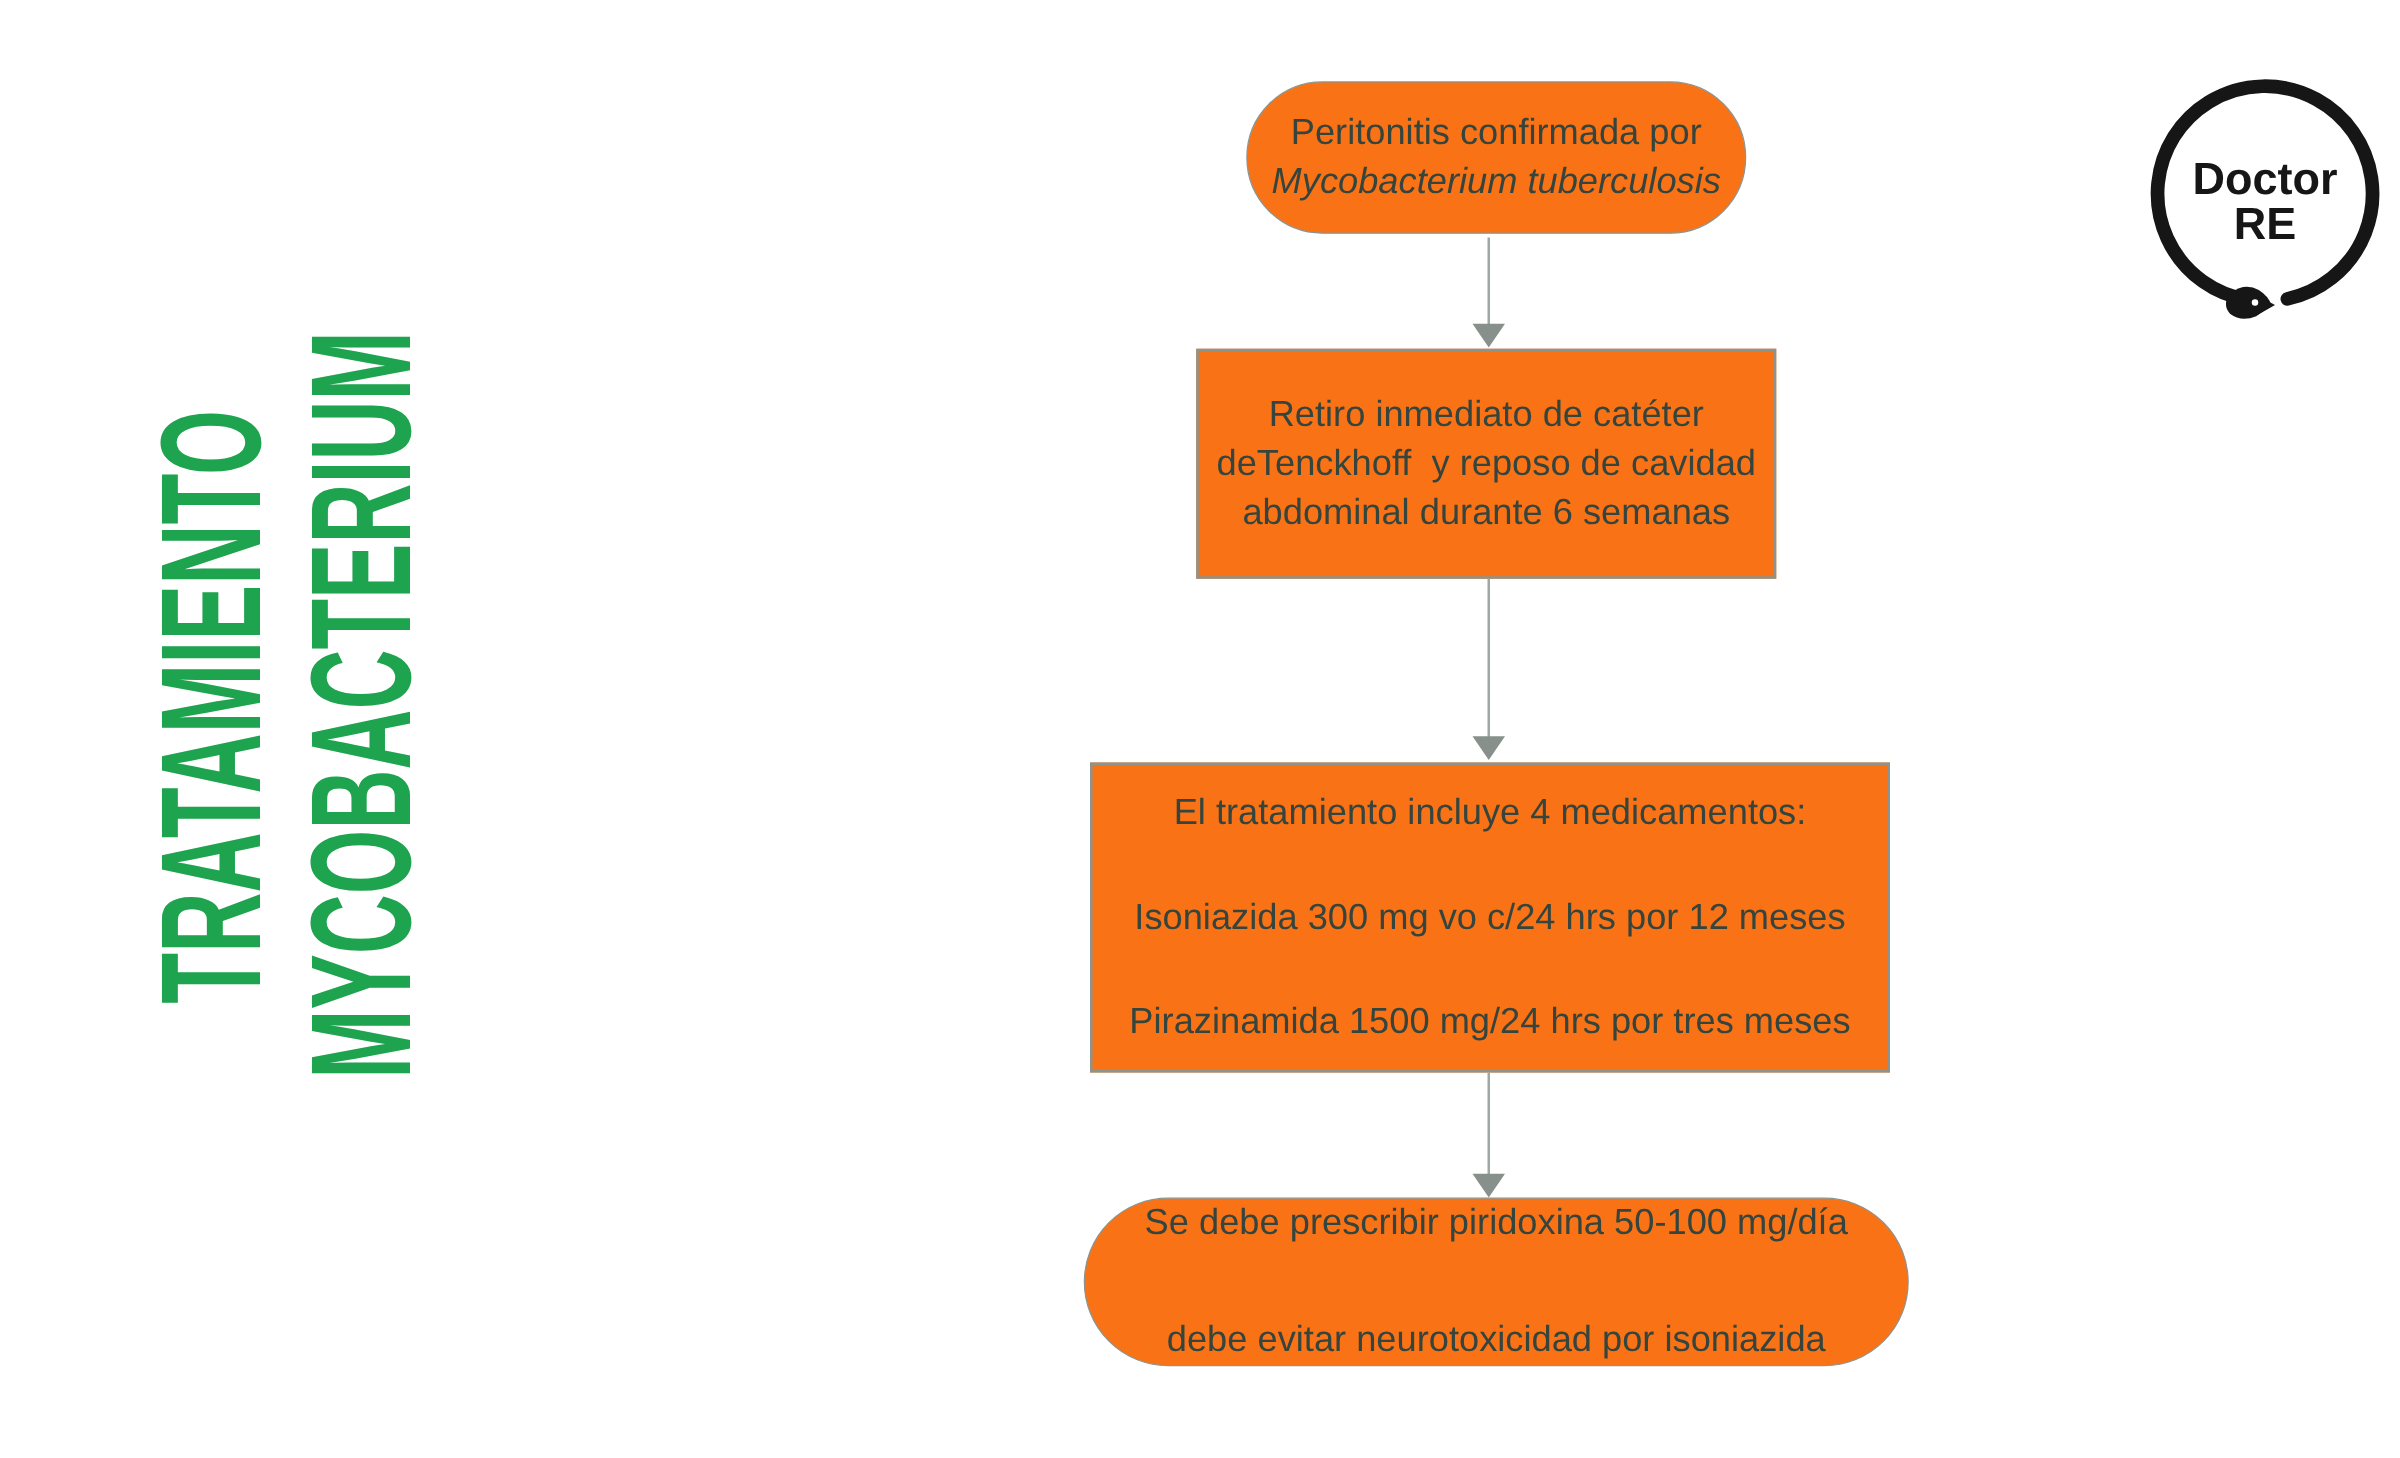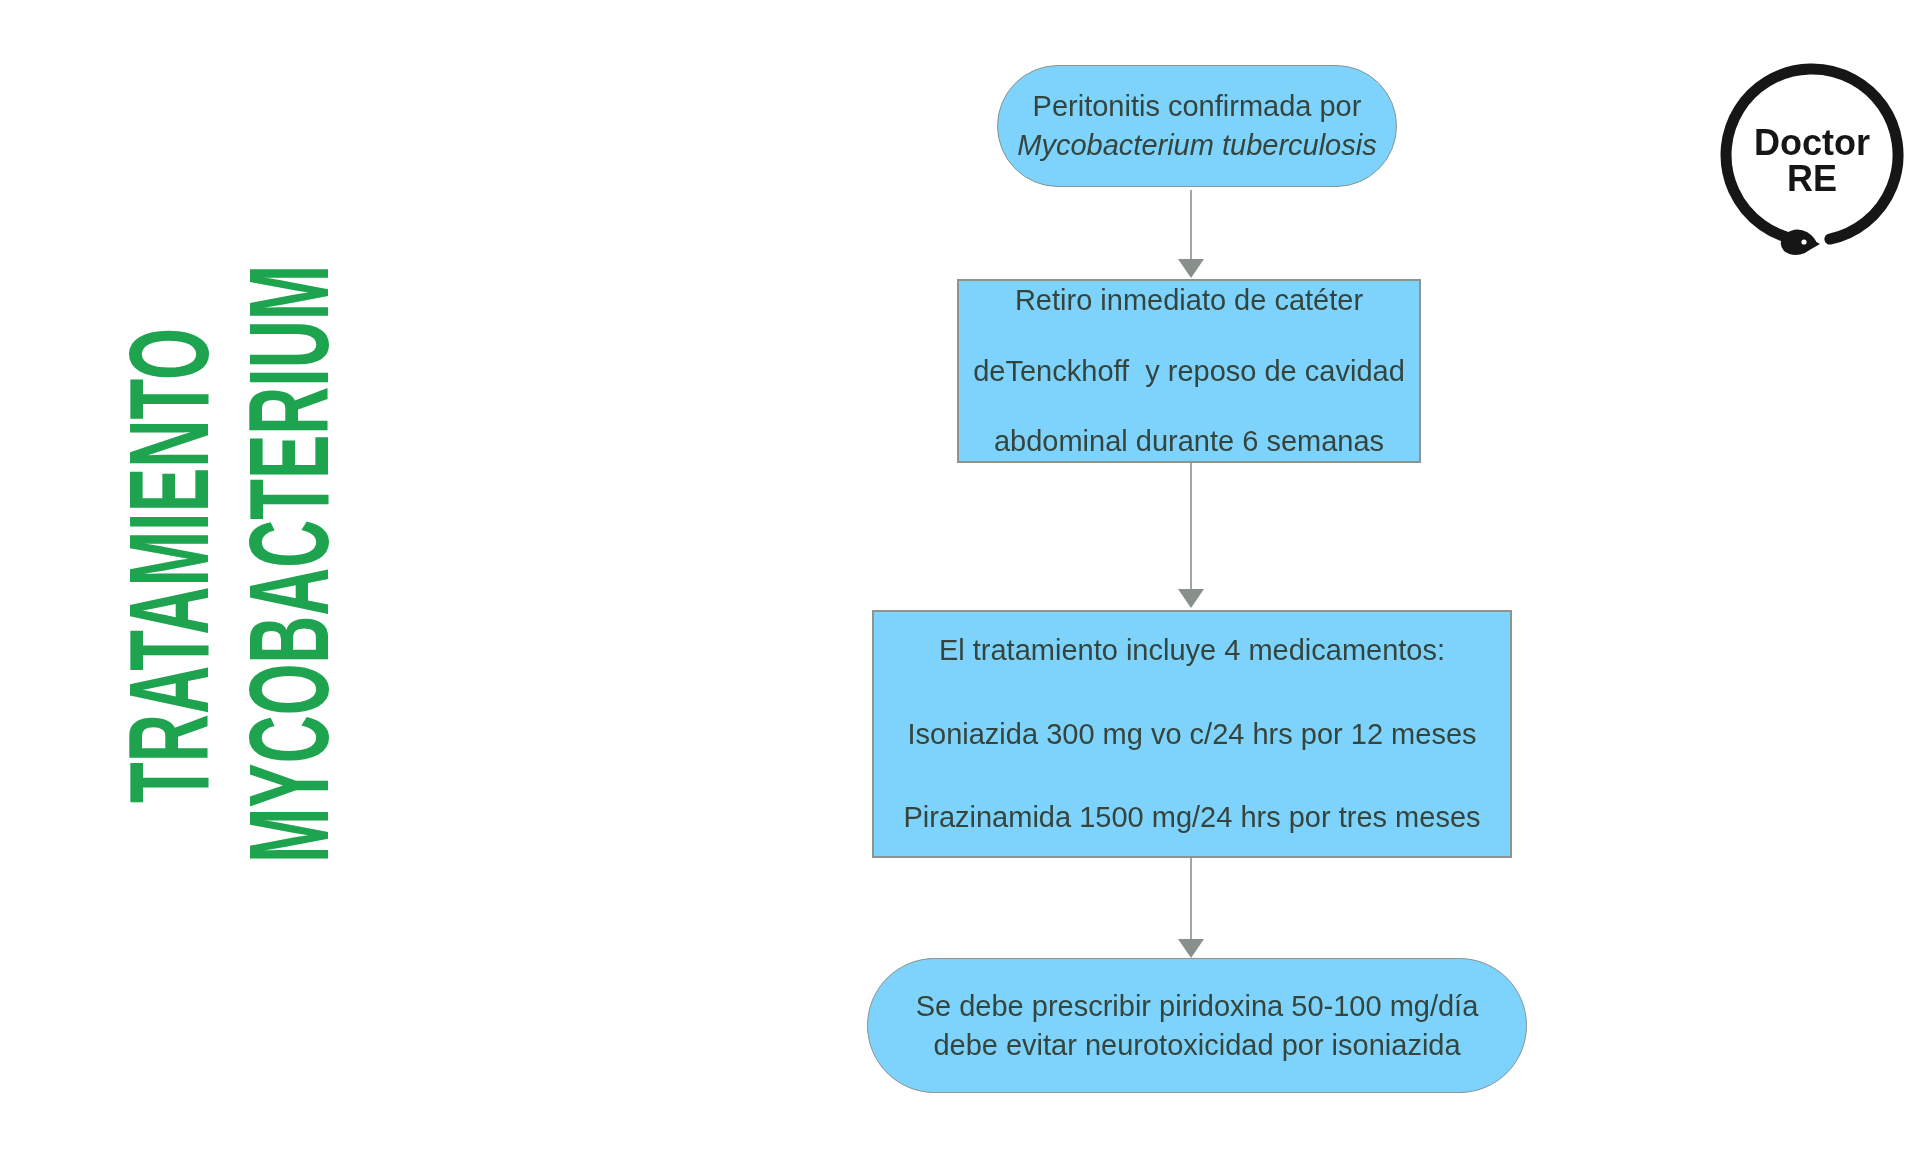--- a/index.html
+++ b/index.html
@@ -7,38 +7,38 @@
   body { font-family: "Liberation Sans", sans-serif; position: relative; }
 
   .canvas { position: absolute; left: 0; top: 0; width: 1920px; height: 1166px; }
 
   
   .title-svg { position: absolute; left: 0; top: 0; }
 
   
   .node {
     position: absolute;
-    background: #7dd3fc;
+    background: #f97316;
     border: 2px solid #8c948e;
     color: #35443c;
     display: flex;
     flex-direction: column;
     justify-content: center;
     align-items: center;
     text-align: center;
     font-size: 29px;
     line-height: 39px;
   }
   .node .line { white-space: nowrap; }
   .node .italic { font-style: italic; text-align: right; }
   .stadium { border-radius: 70px; border-width: 1.5px; }
   #node-start  { left: 997px;  top: 65px;  width: 400px; height: 122px; border-radius: 61px; }
-  #node-step1  { left: 957px;  top: 279px; width: 464px; height: 184px; justify-content: space-between; }
+  #node-step1  { left: 957px;  top: 279px; width: 464px; height: 184px; }
   #node-step2  { left: 872px;  top: 610px; width: 640px; height: 248px; line-height: 38.5px; gap: 45px; }
-  #node-end    { left: 867px;  top: 958px; width: 660px; height: 135px; border-radius: 68px; }
+  #node-end    { left: 867px;  top: 958px; width: 660px; height: 135px; border-radius: 68px; justify-content: space-between; }
 
   
   .arrow { position: absolute; width: 28px; }
   .arrow .shaft {
     position: absolute; left: 50%; top: 0;
     width: 2px; transform: translateX(-50%);
     background: #a0a8a3;
   }
   .arrow .head {
     position: absolute; left: 50%; bottom: 0;

